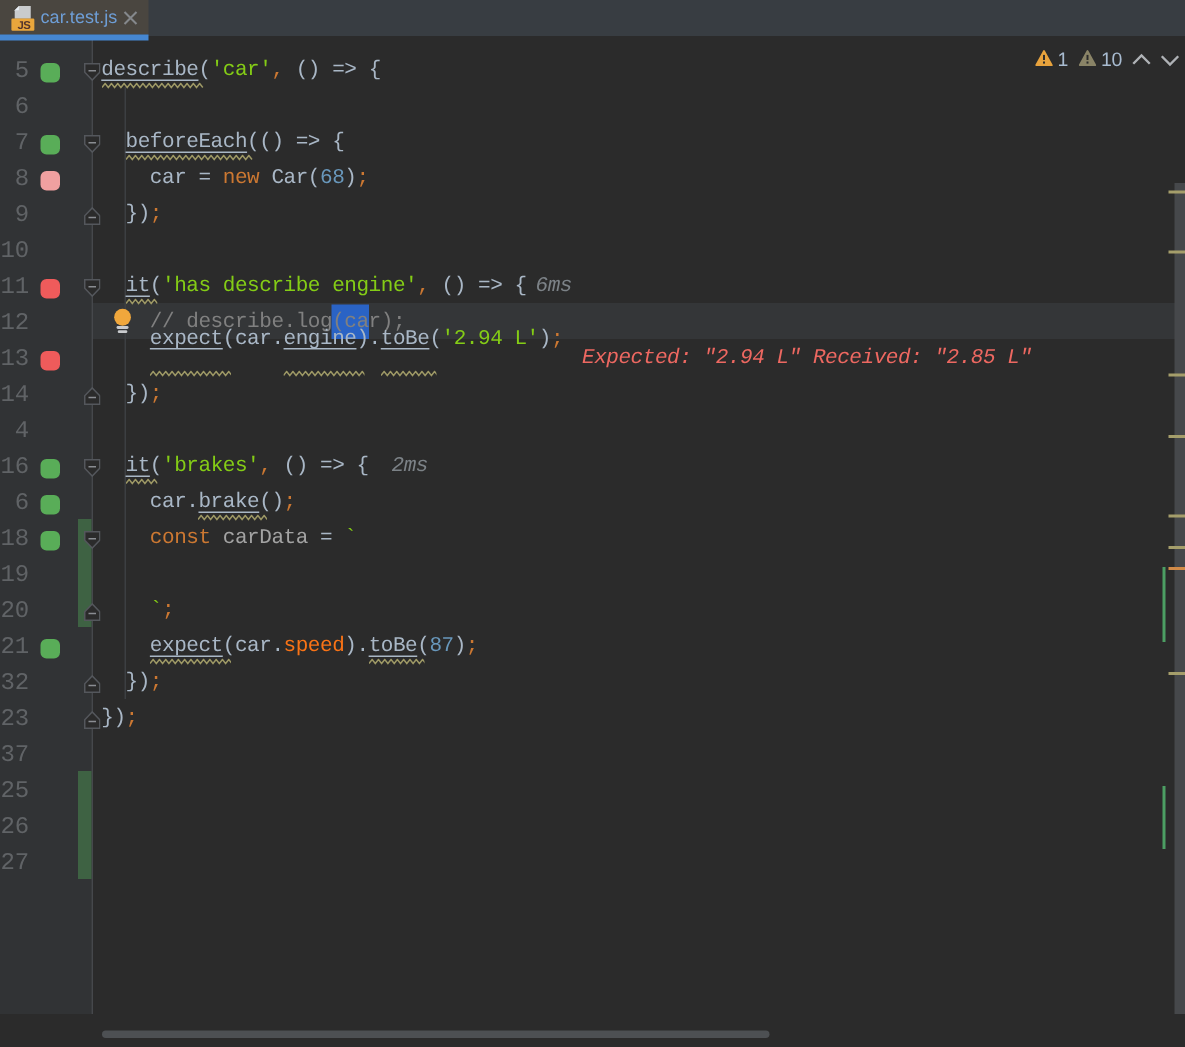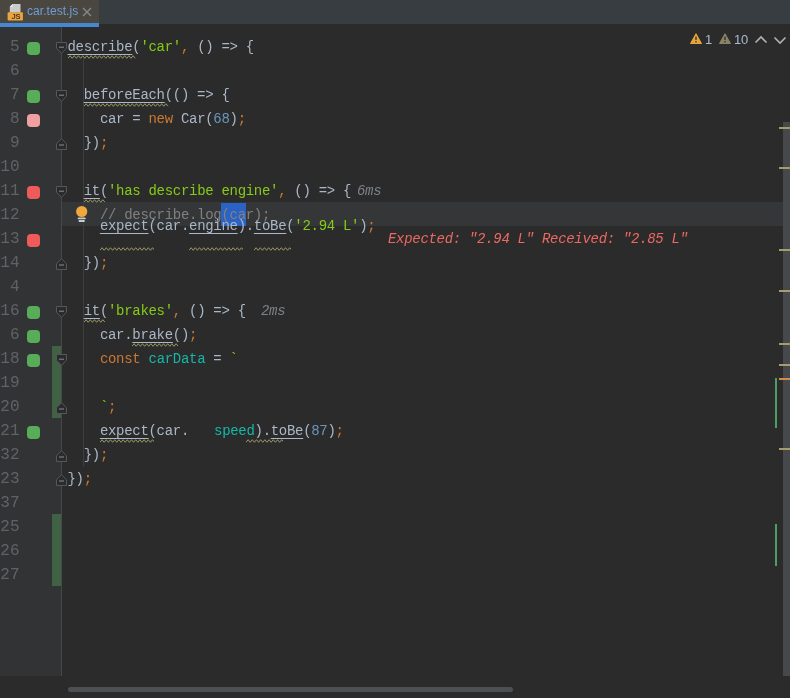--- a/index.html
+++ b/index.html
@@ -16,22 +16,22 @@
   #gutterbg{left:0;top:24px;width:61px;height:652px;background:#313335;}
   #sep{left:61px;top:24px;width:1px;height:652px;background:#46484c;}
   #caretrow{left:62px;top:202px;width:728px;height:24px;background:#343638;}
   #indent{left:83px;top:58px;width:1px;height:408px;background:#3c3f42;}
   .num{left:0;top:0;width:19.5px;text-align:right;color:#606366;font-size:16px;letter-spacing:0;}
   .cl{left:67.5px;white-space:pre;color:#a9b7c6;}
   .o{color:#cc7832;}  
   .s{color:#84cc16;}  
   .n{color:#6897bb;}  
   .c{color:#808080;}  
-  .lav{color:#14b8a6;margin-left:25px;}
-  .cd{color:#14b8a6;text-align:center;}
+  .lav{color:#f97316;}
+  .cd{color:#a3a3a3;text-align:center;}
   .it{font-style:italic;color:#7c8287;}
   .err{font-style:italic;color:#ed6861;}
   .u{text-decoration:underline solid;text-decoration-thickness:1px;text-underline-offset:2.5px;}
   .w{}
   .sq{width:13px;height:13px;border-radius:4px;}
   .g{background:#59ad58;}
   .r{background:#ef5b5b;}
   .p{background:#f0a0a0;}
   .vcs{left:52px;width:9px;background:#3e6243;}
   .dash{left:779px;width:11px;height:2px;background:#a59e6b;z-index:4;}

